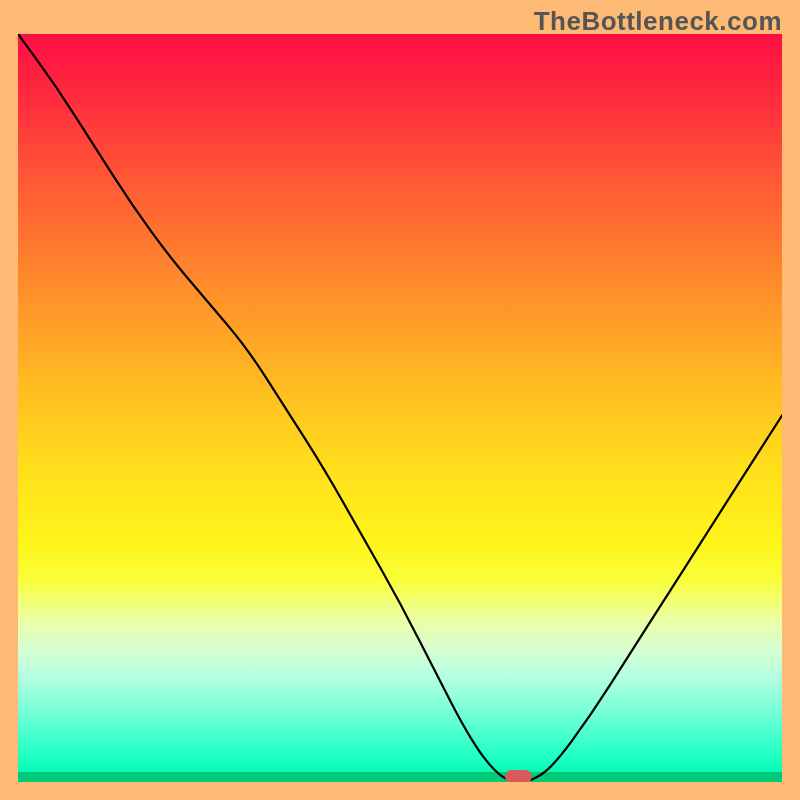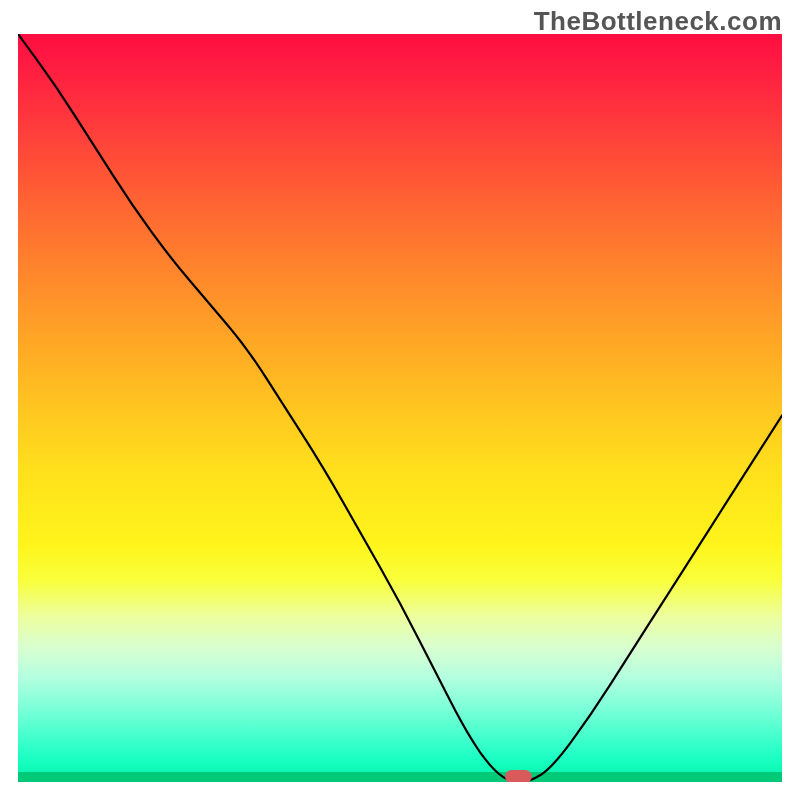--- a/index.html
+++ b/index.html
@@ -8,21 +8,21 @@
     width: 800px;
     height: 800px;
     background: #000;
     overflow: hidden;
     font-family: Arial, Helvetica, sans-serif;
   }
   .frame {
     position: relative;
     width: 800px;
     height: 800px;
-    background: #ffffff;
+    background: #fdba74;
   }
   .watermark {
     position: absolute;
     top: 6px;
     right: 18px;
     color: #555;
     font-size: 26px;
     font-weight: 600;
     letter-spacing: 0.5px;
     user-select: none;

